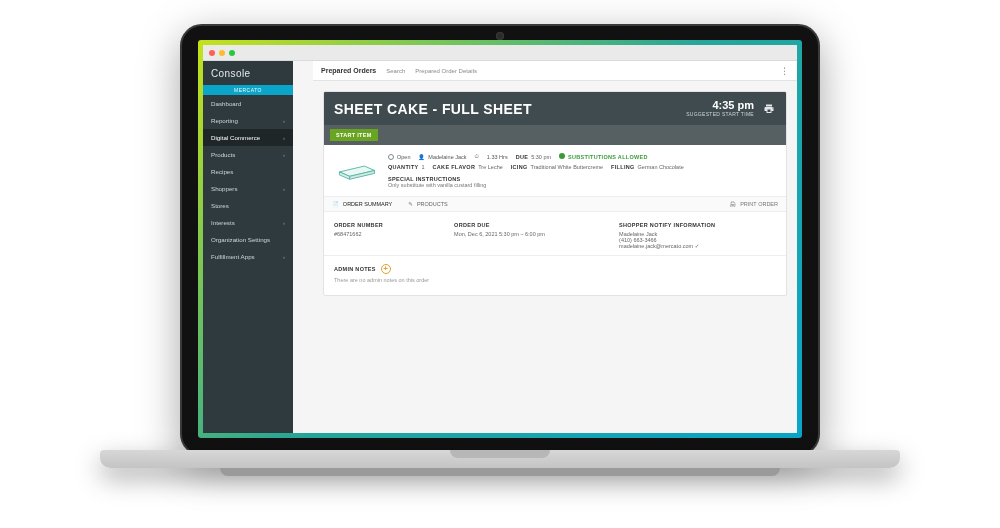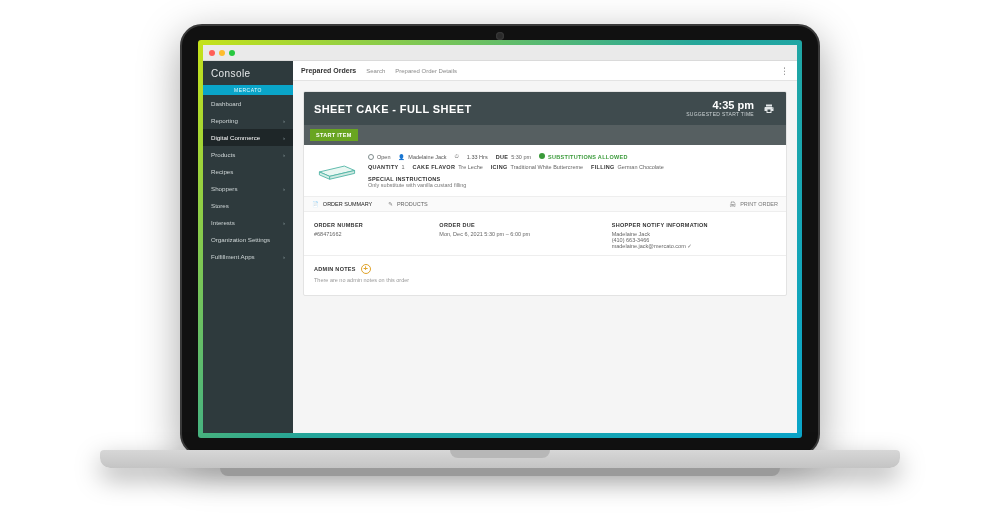--- a/index.html
+++ b/index.html
@@ -100,20 +100,21 @@
     padding: 0 6px;
     gap: 4px;
   }
   .tl-dot { width:6px; height:6px; border-radius:50%; }
   .red{background:#ff5f57;} .yellow{background:#febc2e;} .green{background:#28c840;}
 
   .app {
     flex: 1;
     display: flex;
     min-height: 0;
+    gap: 20px;
   }
 
   
   .sidebar {
     width: 90px;
     background: #2e3a3d;
     color: #cfd6d7;
     display: flex;
     flex-direction: column;
     font-size: 6.2px;
@@ -178,21 +179,21 @@
     overflow:hidden;
   }
   .card-header{
     background:#3f4b4e;
     color:#fff;
     display:flex;
     align-items:center;
     justify-content:space-between;
     padding:8px 10px;
   }
-  .card-header .title{ font-weight:700; font-size:11px; letter-spacing:.4px; }
+  .card-header .title{ font-weight:700; font-size:14px; letter-spacing:.4px; }
   .due-right{ display:flex; align-items:center; gap:8px; }
   .due-time{ font-size:11px; font-weight:600; text-align:right; line-height:1; }
   .due-sub{ font-size:5px; color:#cdd4d6; letter-spacing:.3px;}
   .print-icon{ width:14px; height:14px; display:flex;align-items:center;justify-content:center;}
   .print-icon svg{ width:12px;height:12px; fill:#e4e8e9;}
 
   .action-bar{
     background:#565f61;
     padding:4px 6px;
   }

